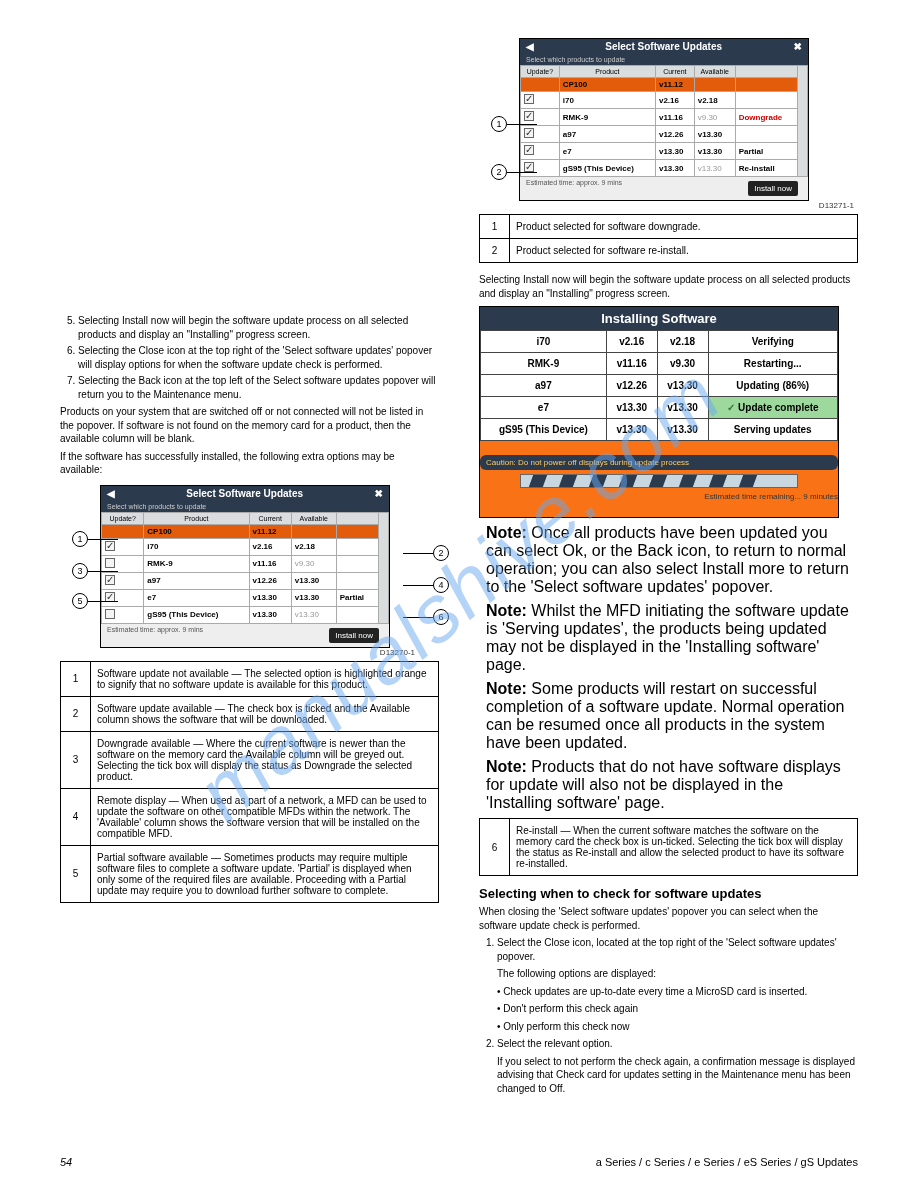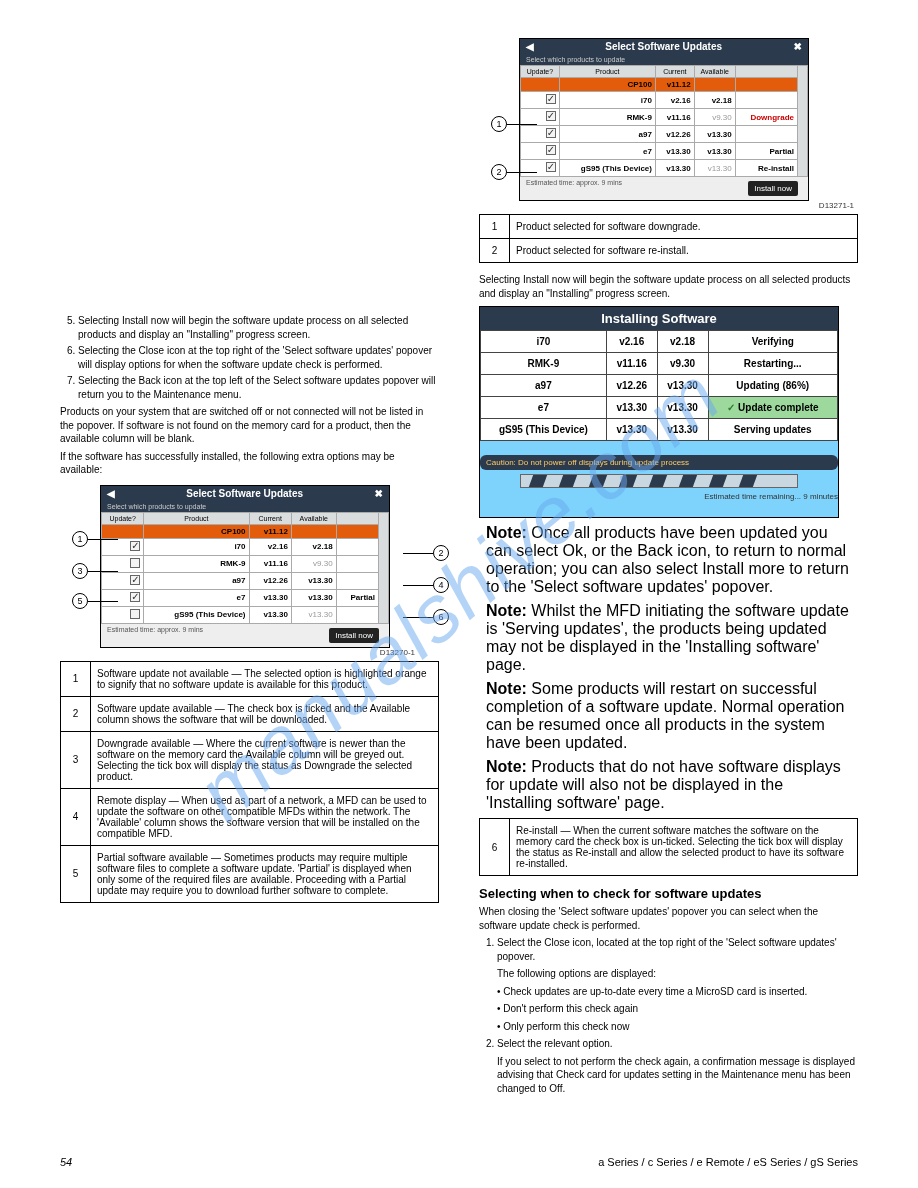--- a/index.html
+++ b/index.html
@@ -59,21 +59,21 @@
     background: #d9ddde;
     font-size: 7px;
     padding: 2px;
     border: 1px solid #aaa;
     text-align: center;
     font-weight: normal;
   }
   .ut td {
     border: 1px solid #aaa;
     padding: 2px 3px;
-    text-align: right;
+    text-align: left;
     font-size: 8px;
   }
   .ut tr.orange-row td { background: #e35c0b; color: #000; font-weight: bold; }
   .chk { display:inline-block; width:10px; height:10px; border:1px solid #666; background:#f4f4f4; position:relative; }
   .chk.on::after { content:"✓"; position:absolute; left:0; top:-2px; font-size:10px; color:#333; }
   .scrollbar { background:#ccc; width:10px; }
   .estline { font-size:7px; padding:2px 6px; color:#555; }
   .installbtn {
     display:inline-block; background:#222; color:#fff; font-size:8px;
     padding:3px 6px; margin:2px 4px 4px; float:right; border-radius:2px;
@@ -89,21 +89,21 @@
 
   .legend-table { border:1px solid #000; border-collapse:collapse; width:100%; margin:4px 0 10px; }
   .legend-table td { border:1px solid #000; padding:6px; font-size:10px; vertical-align:top; }
   .legend-table td.num { width:30px; text-align:center; vertical-align:middle }
 
   ol { padding-left: 18px; margin:4px 0; }
   ol li { font-size:10px; line-height:1.35; margin-bottom:3px; }
   .note { font-size:16px; margin:6px 7px; }
 
   
-  .install-dialog { border:1px solid #000; background:#7dd3fc; width:360px; }
+  .install-dialog { border:1px solid #000; background:#f97316; width:360px; }
   .install-title { background:#2b3a4d; color:#fff; text-align:center; font-weight:bold; font-size:13px; padding:4px; }
   .it { width:100%; border-collapse:collapse; background:#fff; }
   .it td { border:1px solid #444; padding:5px 4px; font-size:10px; text-align:center; }
   .it td.st-green { background:#9dd89d; }
   .caution { background:#2b3a4d; color:#fc6; font-size:8px; padding:3px 6px; margin-top:14px;border-radius:6px; }
   .progress { border:1px solid #666; height:14px; margin:4px 40px 2px; background:#c9d7e0; position:relative; overflow:hidden; }
   .progress .stripe { position:absolute; top:0; bottom:0; width:14px; background:#2b3a4d; transform:skewX(-20deg); }
   .estrem { text-align:right; font-size:8px; padding:2px 0 16px; color:#333; }
   .greencheck { color:#2a7a2a; font-weight:bold; }
 
@@ -410,13 +410,13 @@
         <li><span>Select the relevant option.</span>
           <div class="para">If you select to not perform the check again, a confirmation message is displayed advising that Check card for updates setting in the Maintenance menu has been changed to Off.</div>
         </li>
       </ol>
     </div>
   </div>
 </div>
 
 <div class="watermark">manualshive.com</div>
 <div class="pagenum">54</div>
-<div class="footer-right">a Series / c Series / e Remote / eS Series / gS Series</div>
+<div class="footer-right">a Series / c Series / e Series / eS Series / gS Updates</div>
 
 </body></html>

